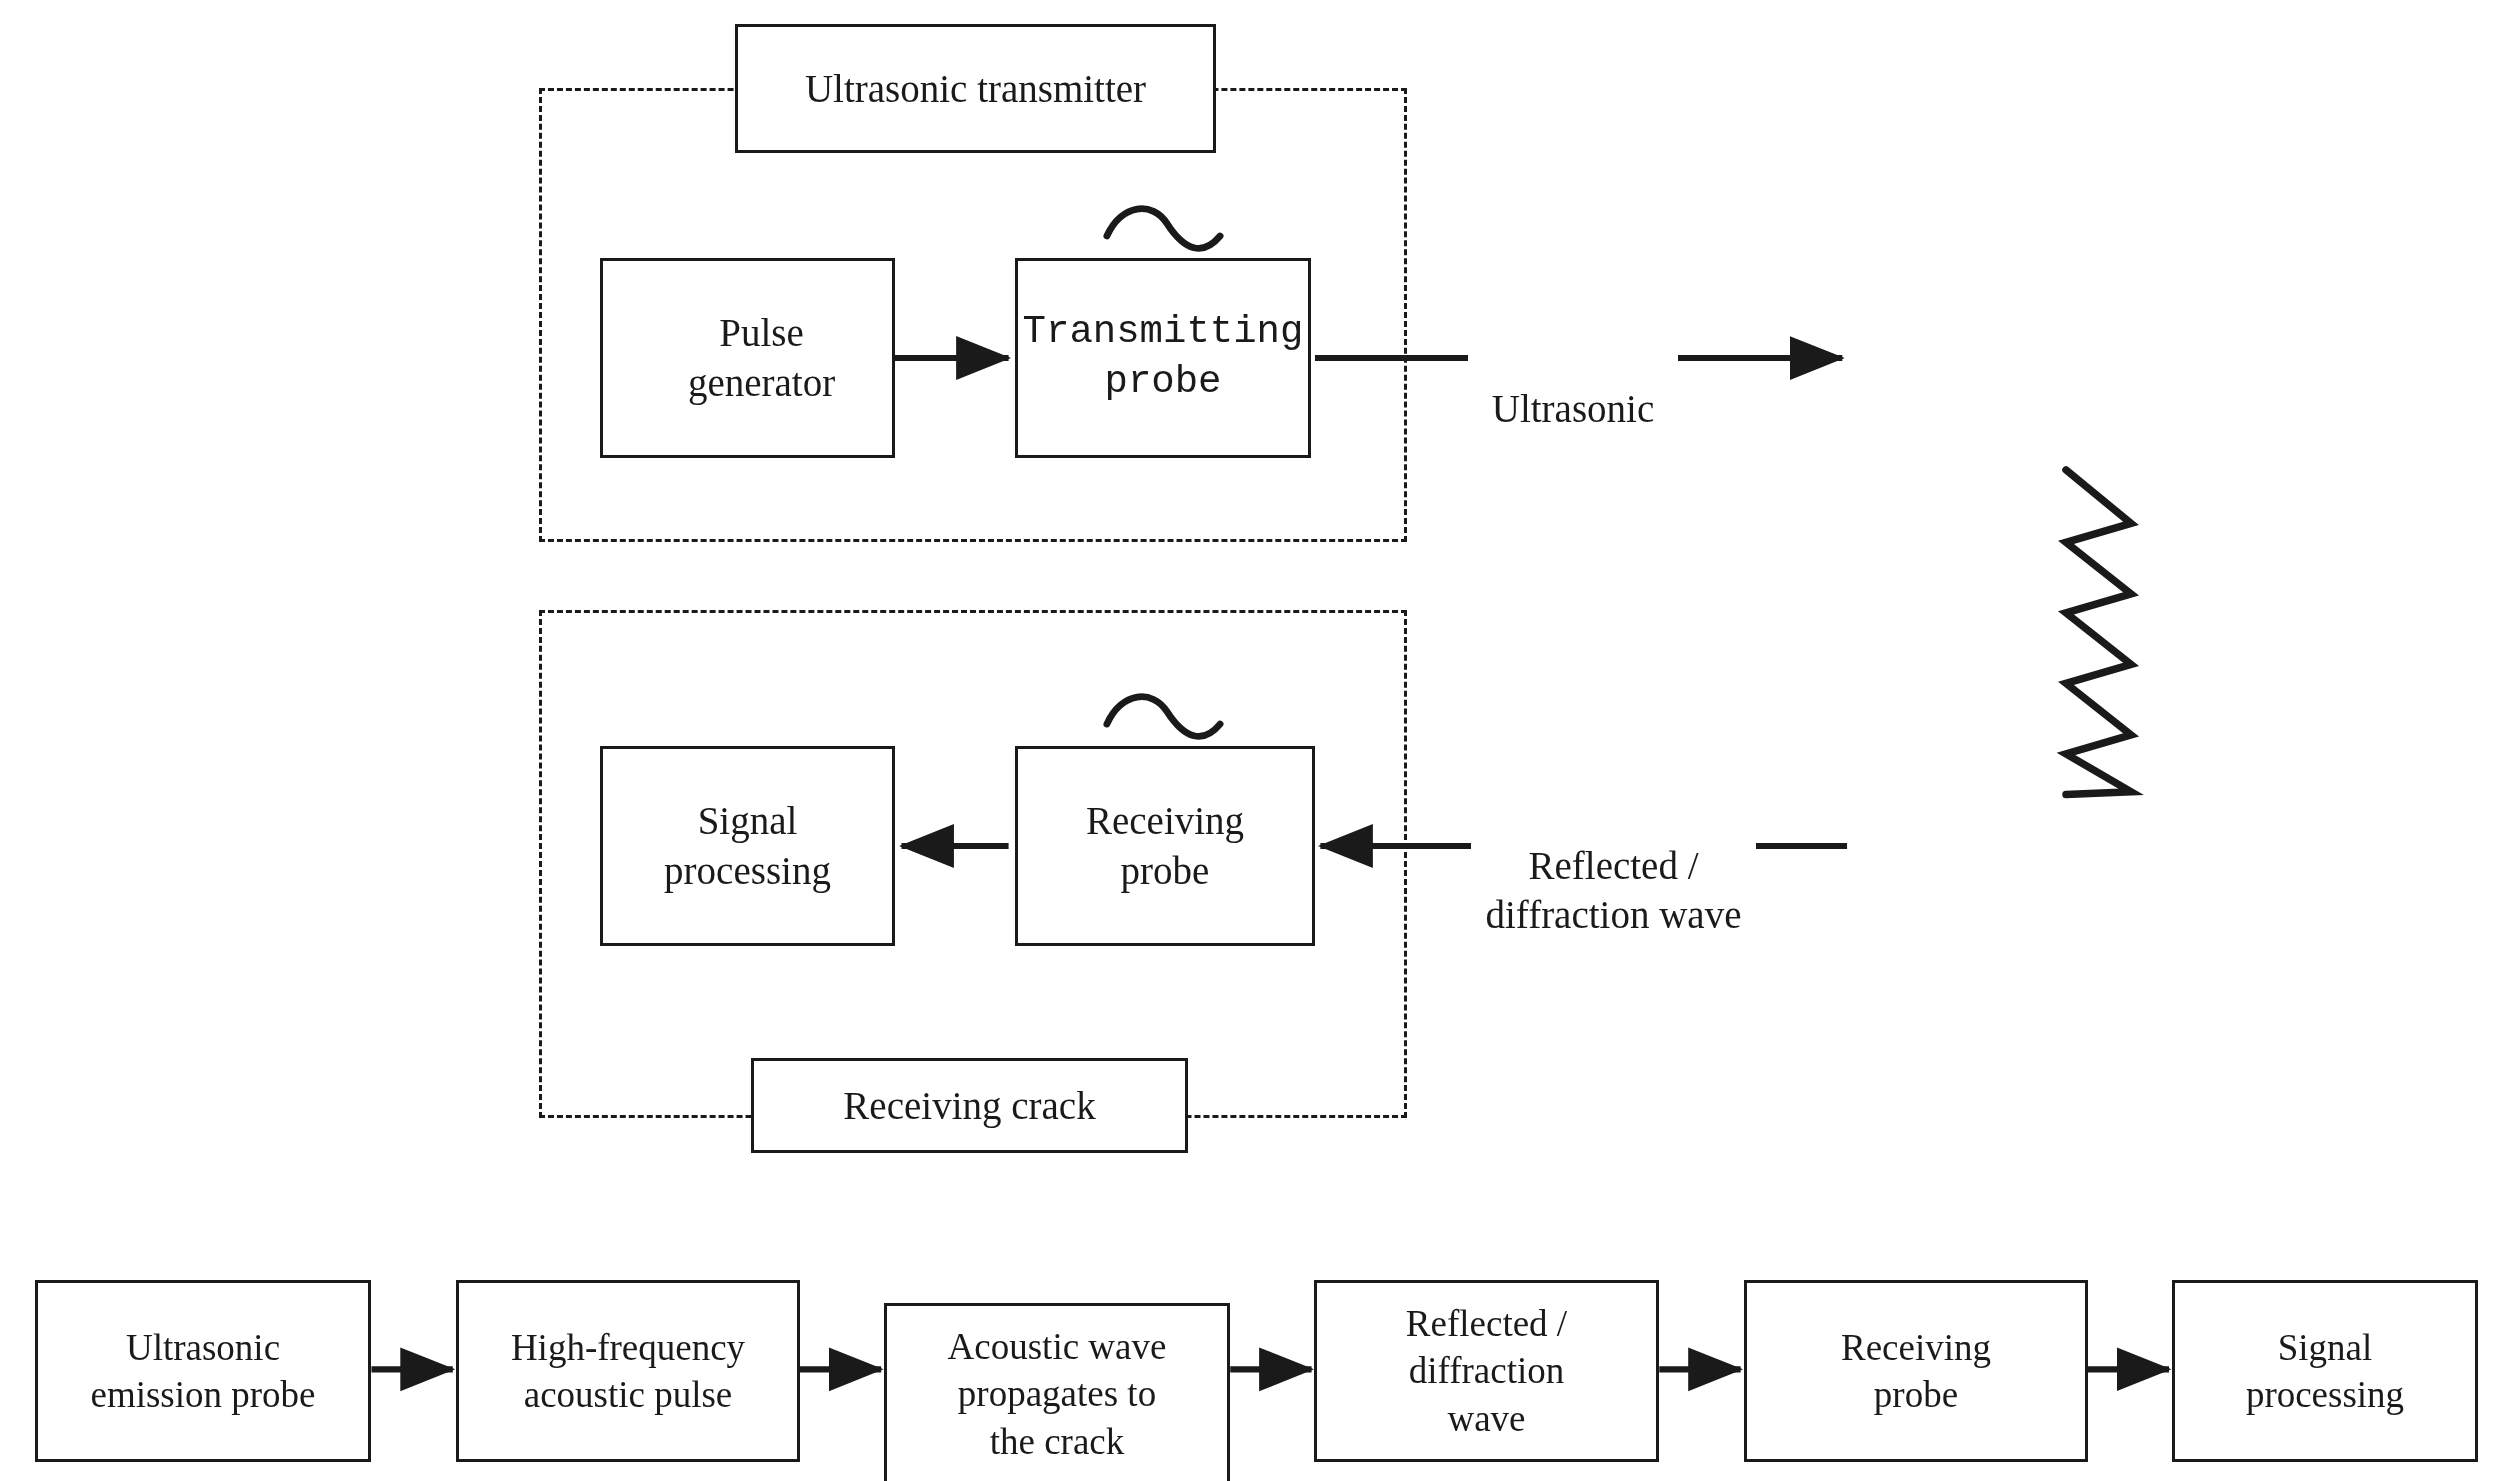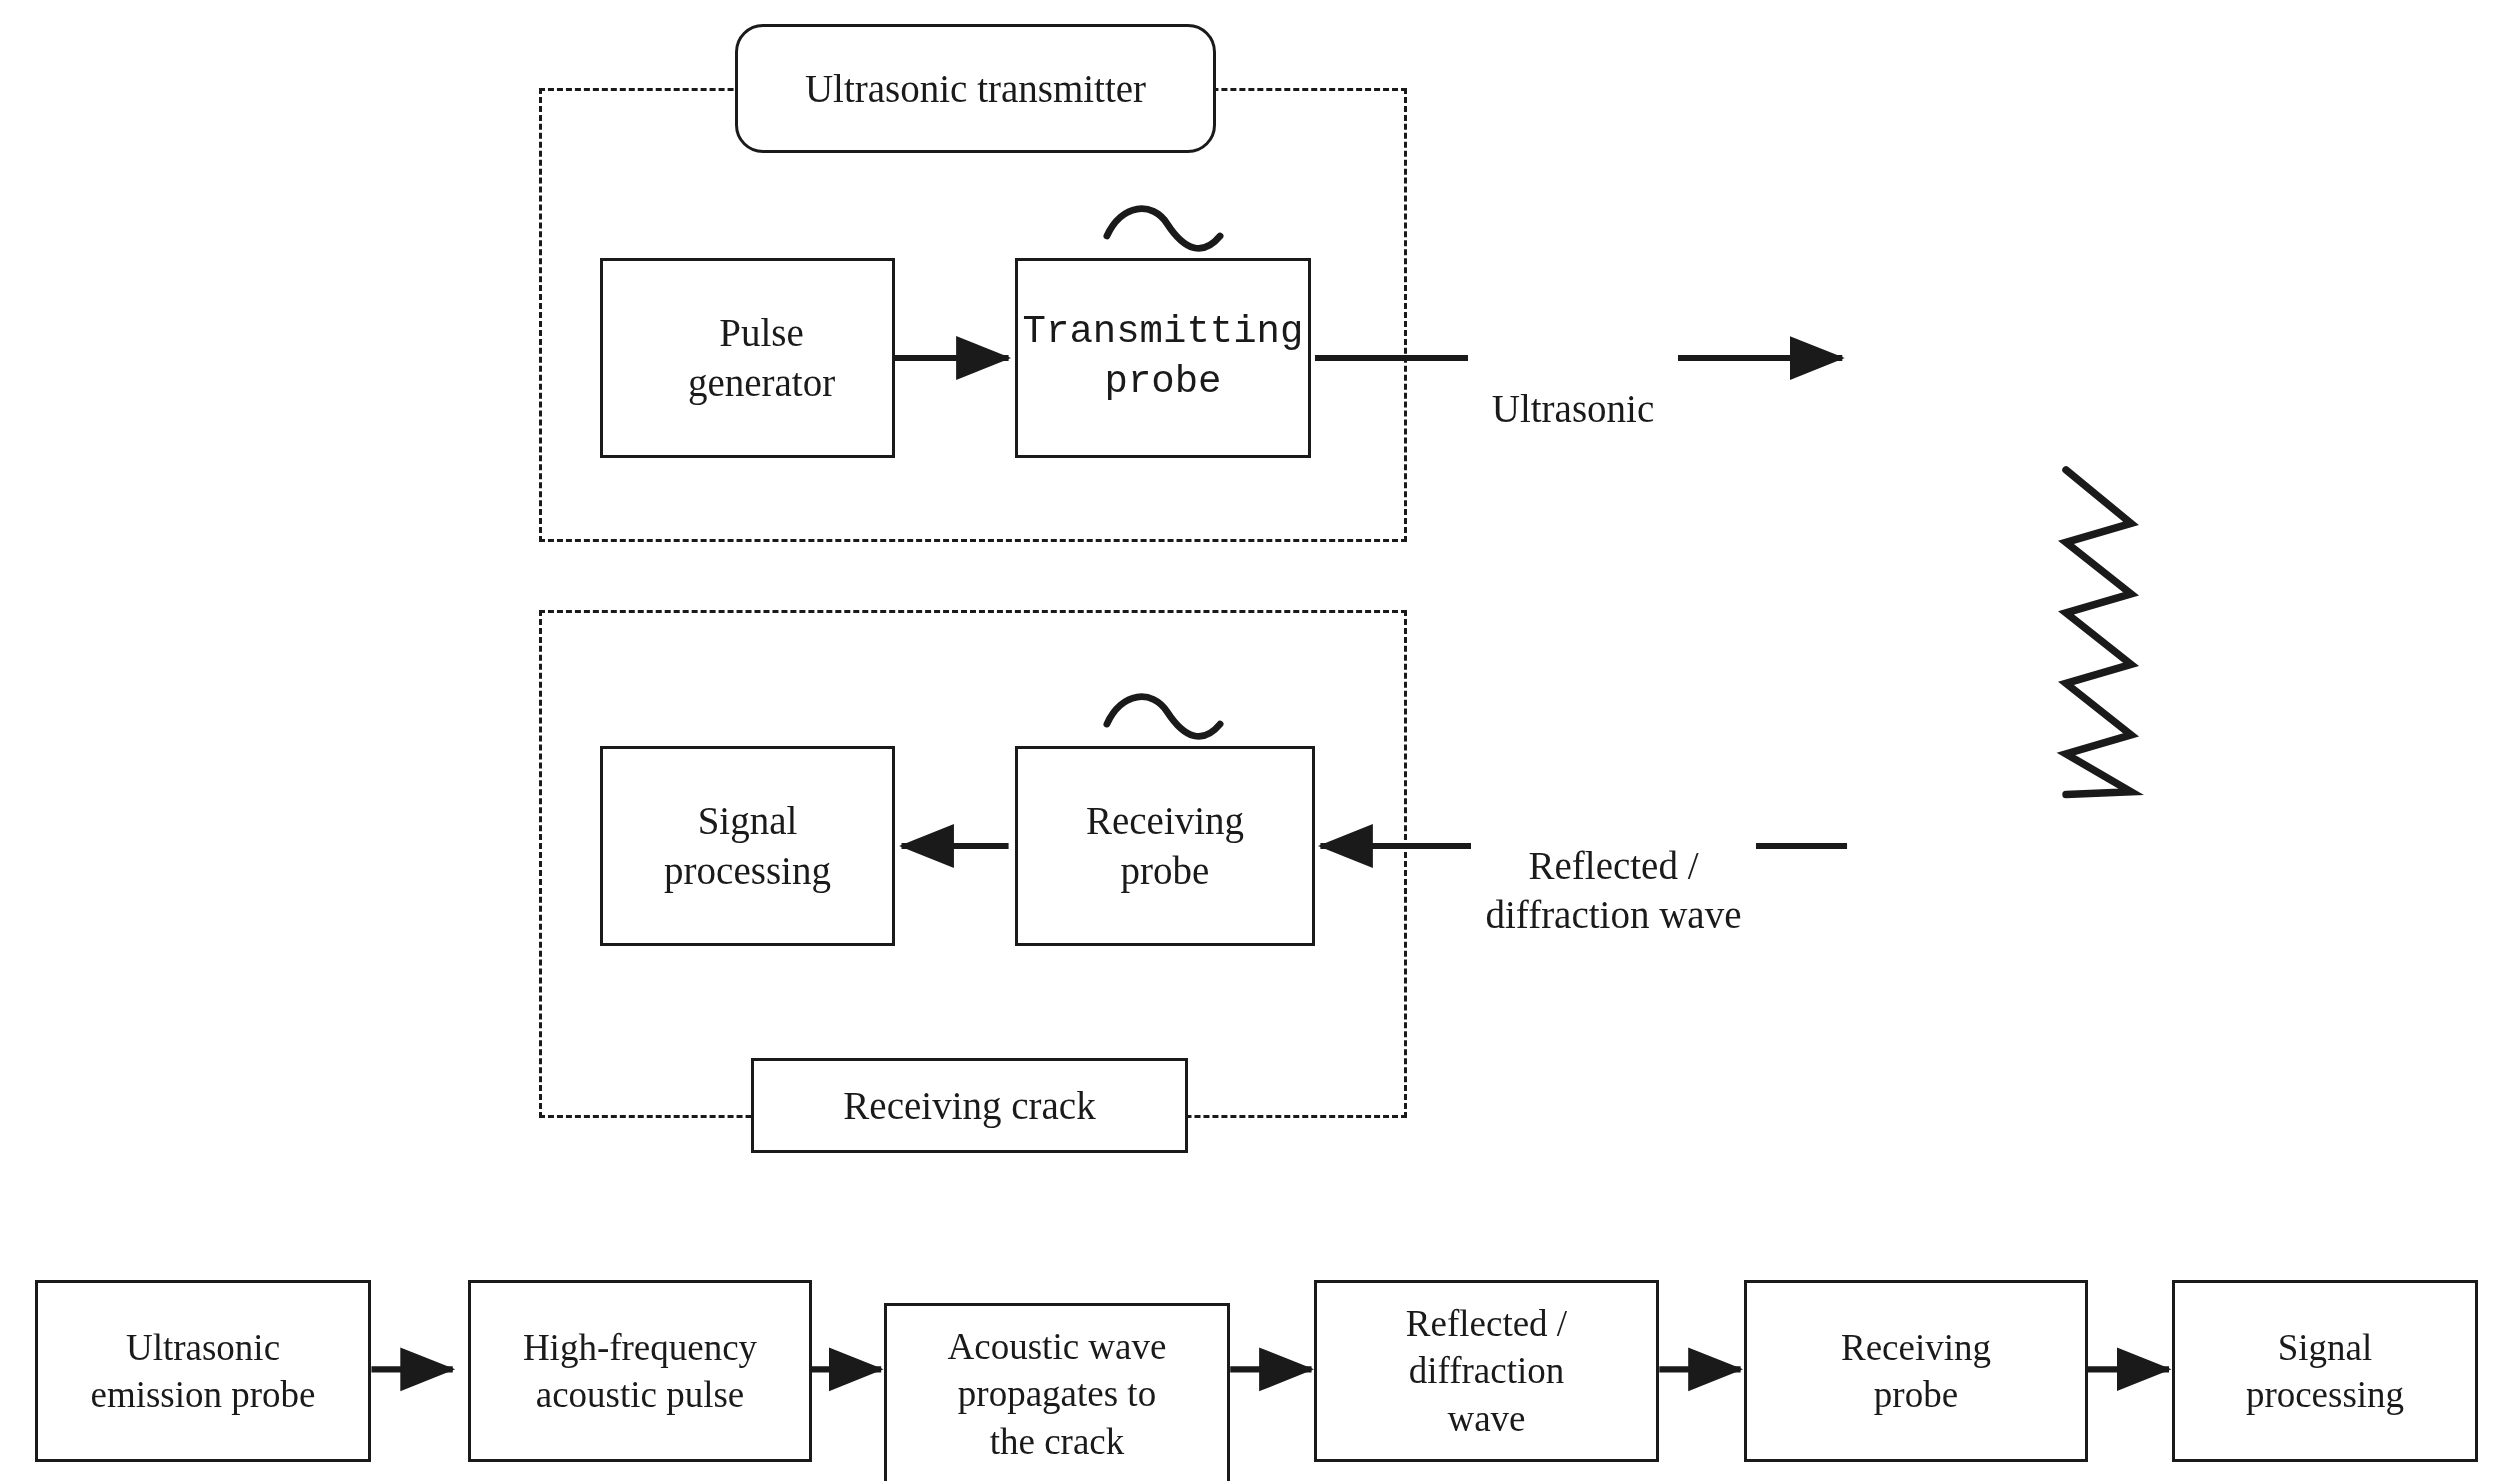--- a/index.html
+++ b/index.html
@@ -98,21 +98,21 @@
 
     <polyline points="3048,693 3144,772 3048,800 3144,876 3048,904 3144,980 3048,1008 3144,1084 3048,1112 3144,1168 3048,1172" fill="none" stroke="#1a1a1a" stroke-width="11" stroke-linejoin="miter" stroke-linecap="round"></polyline>
 
     <line x1="548" y1="2020" x2="668" y2="2020" stroke="#1a1a1a" stroke-width="9" marker-end="url(#ah)"></line>
     <line x1="1180" y1="2020" x2="1300" y2="2020" stroke="#1a1a1a" stroke-width="9" marker-end="url(#ah)"></line>
     <line x1="1815" y1="2020" x2="1935" y2="2020" stroke="#1a1a1a" stroke-width="9" marker-end="url(#ah)"></line>
     <line x1="2448" y1="2020" x2="2568" y2="2020" stroke="#1a1a1a" stroke-width="9" marker-end="url(#ah)"></line>
     <line x1="3080" y1="2020" x2="3200" y2="2020" stroke="#1a1a1a" stroke-width="9" marker-end="url(#ah)"></line>
   </svg>
 
-  <div class="box fs-lg" style="left:735px; top:24.4px; width:481px; height:129px;border-radius:28px;">
+  <div class="box fs-lg" style="left:735px; top:24.4px; width:481px; height:129px;">
     <span class="lbl">Ultrasonic transmitter</span>
   </div>
 
   <div class="box fs-lg" style="left:600px; top:258px; width:295px; height:200px;padding-left:28px;">
     <span class="lbl">Pulse
 generator</span>
   </div>
 
   <div class="box fs-lg" style="left:1015px; top:258px; width:296px; height:200px;font-family:Liberation Mono, monospace;">
     <span class="lbl">Transmitting
@@ -141,21 +141,21 @@
 
   <div class="box fs-lg" style="left:751px; top:1058px; width:437px; height:95px;">
     <span class="lbl">Receiving crack</span>
   </div>
 
   <div class="box fs-md" style="left:35px; top:1280px; width:336px; height:182px;">
     <span class="lbl">Ultrasonic
 emission probe</span>
   </div>
 
-  <div class="box fs-md" style="left:468px; top:1280px; width:344px; height:182px;">
+  <div class="box fs-md" style="left:456px; top:1280px; width:344px; height:182px;">
     <span class="lbl">High-frequency
 acoustic pulse</span>
   </div>
 
   <div class="box fs-md" style="left:884px; top:1303px; width:346px; height:182px;">
     <span class="lbl">Acoustic wave
 propagates to
 the crack</span>
   </div>
 

